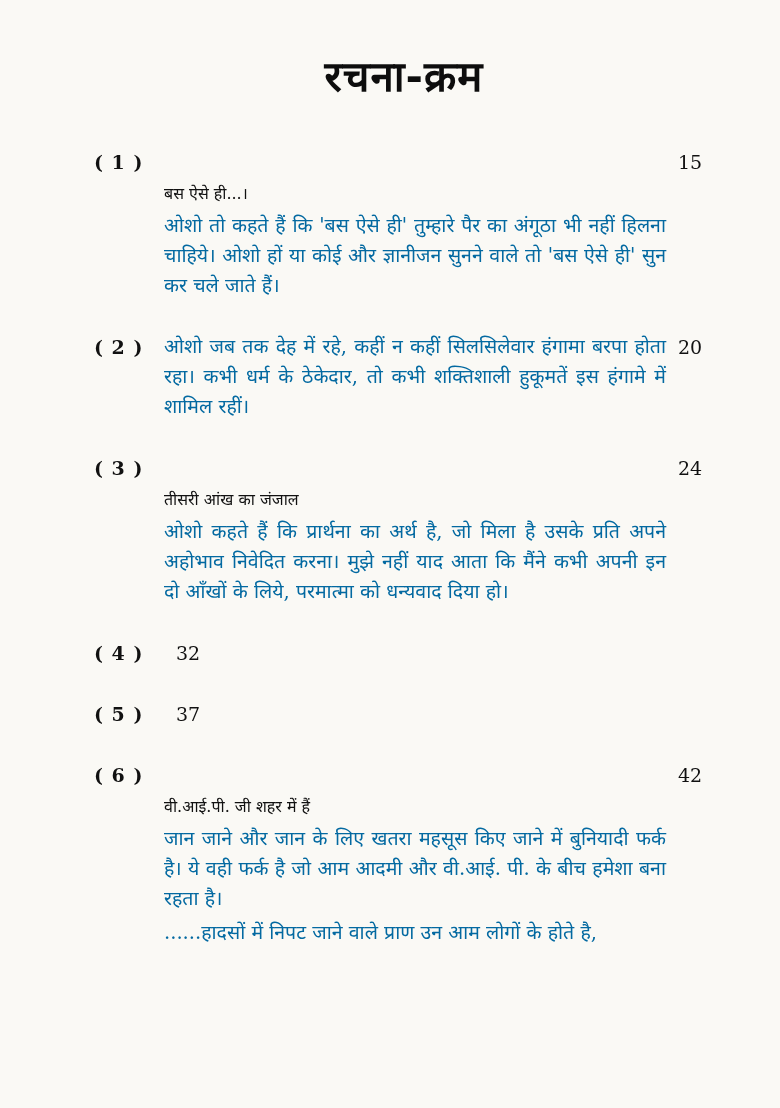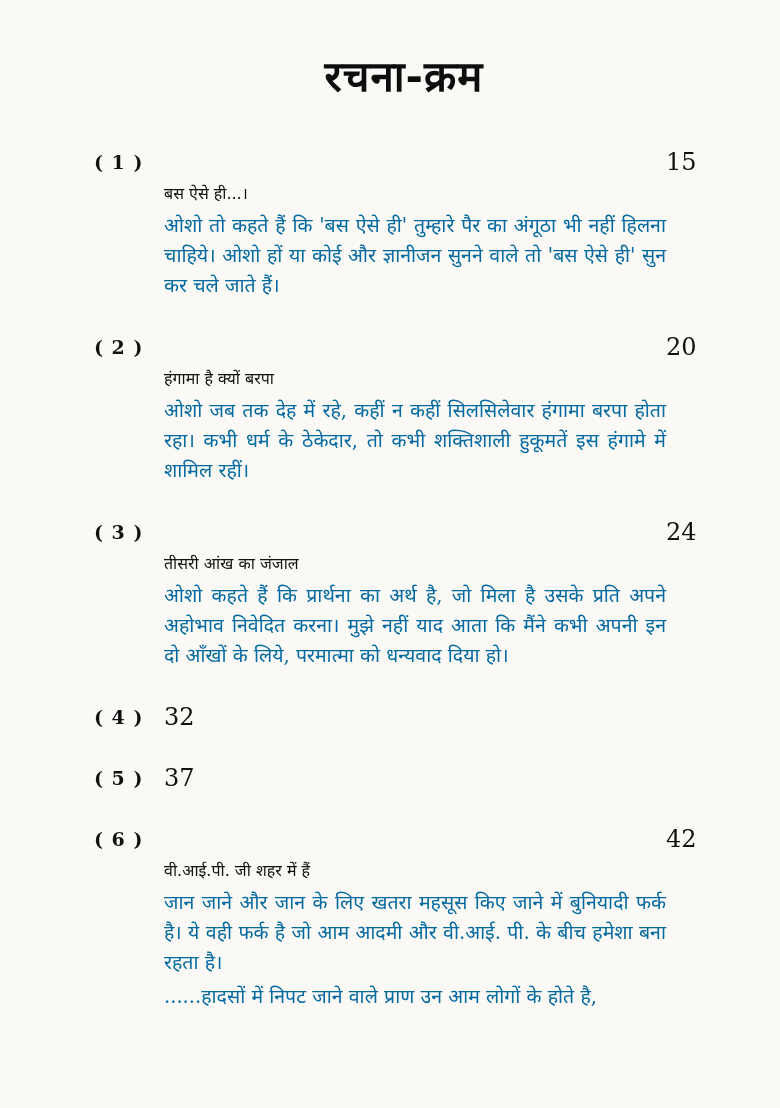--- a/index.html
+++ b/index.html
@@ -55,22 +55,22 @@
     font-size: 19.5px;
     line-height: 30px;
     text-align: justify;
     color: #0369a1;
   }
   .entry-desc.extra {
     margin-top: 4px;
   }
   .entry-page {
     flex: 0 0 48px;
-    text-align: left;
-    font-size: 24px;
+    text-align: center;
+    font-size: 19px;
     line-height: 30px;
     color: #111111;
   }
 </style>
 </head>
 <body>
 
 <div class="page">
 
   <div class="page-title">रचना-क्रम</div>
@@ -80,21 +80,20 @@
     <div class="entry-content">
       <div class="entry-title">बस ऐसे ही...।</div>
       <div class="entry-desc">ओशो तो कहते हैं कि 'बस ऐसे ही' तुम्हारे पैर का अंगूठा भी नहीं हिलना चाहिये। ओशो हों या कोई और ज्ञानीजन सुनने वाले तो 'बस ऐसे ही' सुन कर चले जाते हैं।</div>
     </div>
     <div class="entry-page">15</div>
   </div>
 
   <div class="entry">
     <div class="entry-num">( 2 )</div>
     <div class="entry-content">
-      <div class="entry-title">हंगामा है क्यों बरपा</div>
       <div class="entry-desc">ओशो जब तक देह में रहे, कहीं न कहीं सिलसिलेवार हंगामा बरपा होता रहा। कभी धर्म के ठेकेदार, तो कभी शक्तिशाली हुकूमतें इस हंगामे में शामिल रहीं।</div>
     </div>
     <div class="entry-page">20</div>
   </div>
 
   <div class="entry">
     <div class="entry-num">( 3 )</div>
     <div class="entry-content">
       <div class="entry-title">तीसरी आंख का जंजाल</div>
       <div class="entry-desc">ओशो कहते हैं कि प्रार्थना का अर्थ है, जो मिला है उसके प्रति अपने अहोभाव निवेदित करना। मुझे नहीं याद आता कि मैंने कभी अपनी इन दो आँखों के लिये, परमात्मा को धन्यवाद दिया हो।</div>

